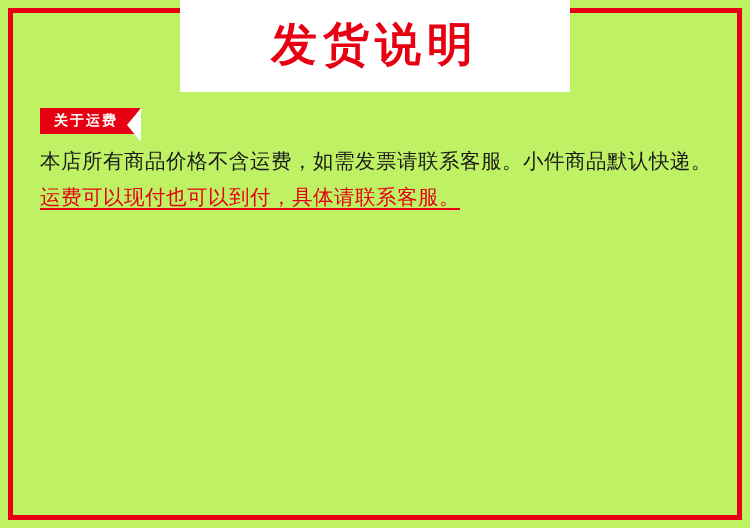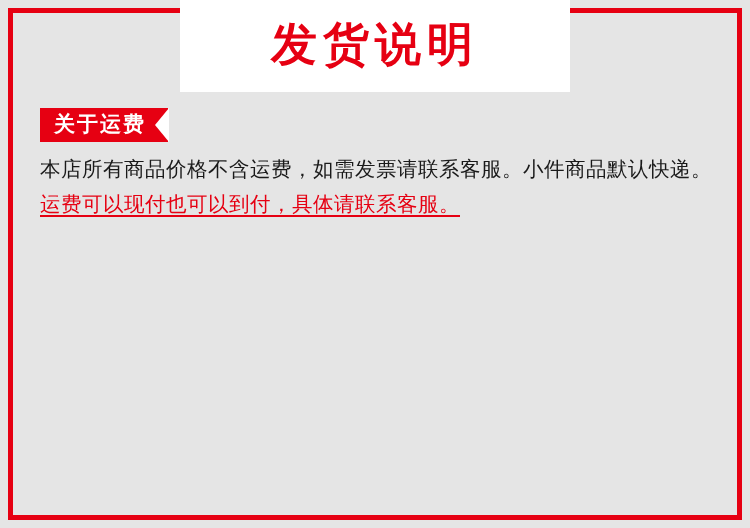--- a/index.html
+++ b/index.html
@@ -11,21 +11,21 @@
     height: 528px;
     background: #ffffff;
     font-family: "DejaVu Sans", "Liberation Sans", sans-serif;
     overflow: hidden;
   }
   .page {
     position: relative;
     width: 750px;
     height: 528px;
     box-sizing: border-box;
-    background: #e5e5e5;
+    background: #bef264;
   }
   
   .frame {
     position: absolute;
     left: 8px;
     top: 8px;
     right: 8px;
     bottom: 8px;
     border: 5px solid #e60012;
     box-sizing: border-box;
@@ -62,21 +62,21 @@
   }
   .section {
     margin-bottom: 8px;
   }
   
   .ribbon {
     position: relative;
     display: inline-block;
     background: #e60012;
     color: #ffffff;
-    font-size: 21px;
+    font-size: 14px;
     font-weight: bold;
     letter-spacing: 2px;
     padding: 5px 22px 6px 14px;
     line-height: 1.1;
   }
   .ribbon::after {
     content: "";
     position: absolute;
     right: -1px;
     top: 0;

